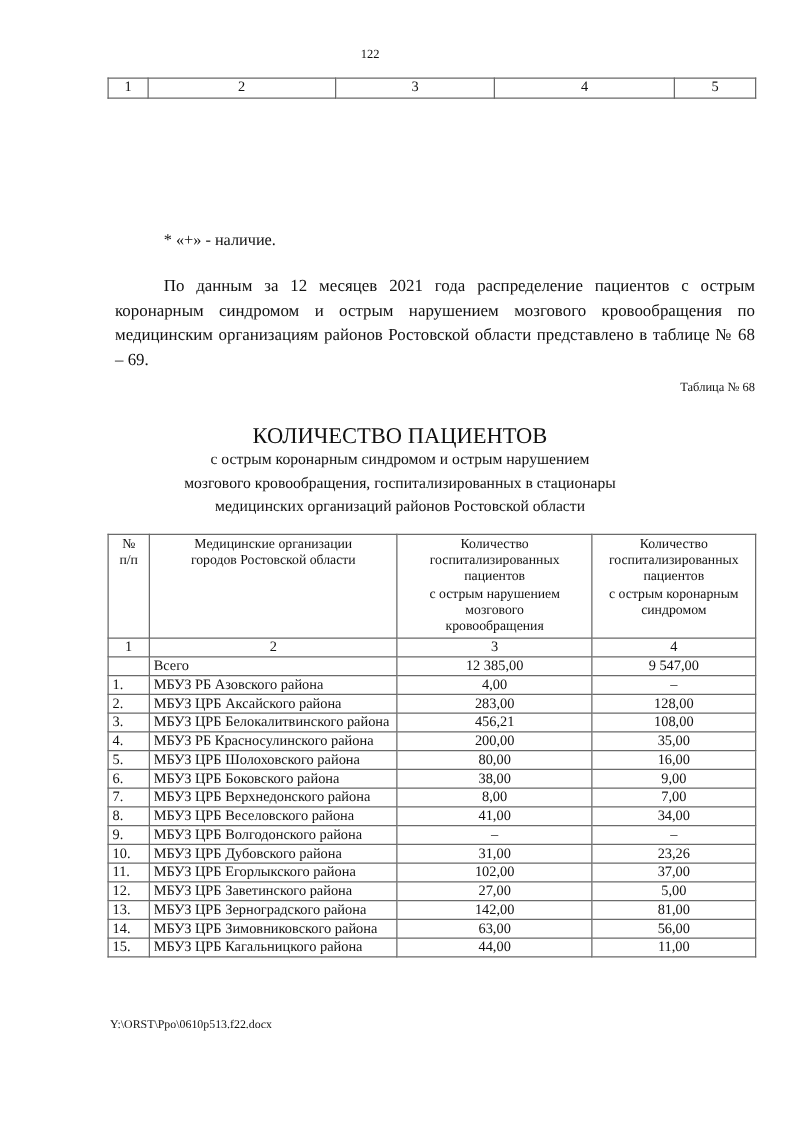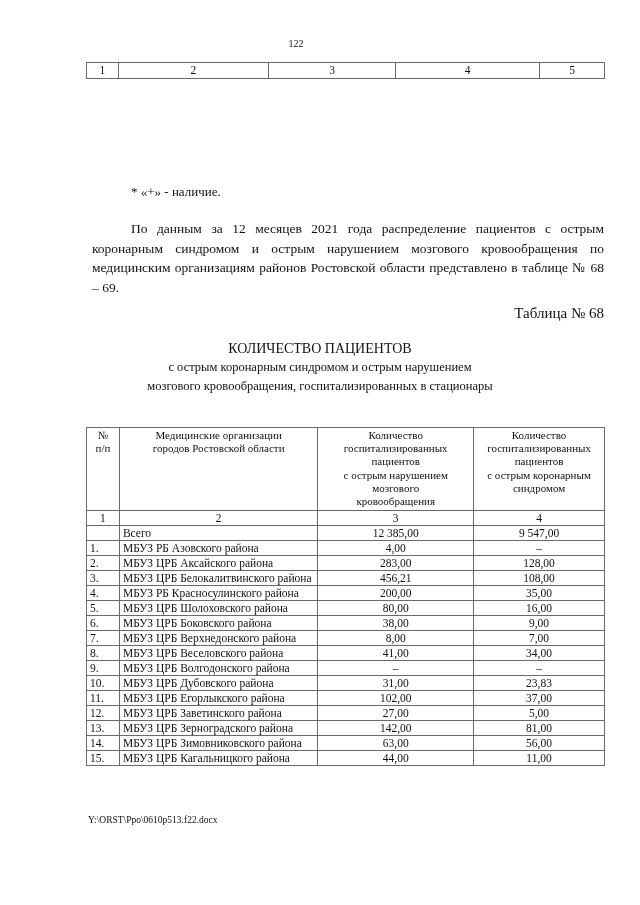--- a/index.html
+++ b/index.html
@@ -19,27 +19,27 @@
     .c { text-align: center; }
     .footnote {
       position: absolute; top: 184px; left: 131px; font-size: 13px;
     }
     .para {
       position: absolute; top: 219px; left: 92px; width: 512px;
       font-size: 13.5px; line-height: 19.5px; text-align: justify;
       text-indent: 39px;
     }
     .table-label {
-      position: absolute; top: 305px; right: 36px; font-size: 15px;
+      position: absolute; top: 305px; right: 36px; font-size: 10px;
     }
     .table-title {
       position: absolute; top: 339px; left: 0; width: 640px; text-align: center;
       font-size: 13.5px; line-height: 19px;
     }
-    .table-title .main { font-size: 14px; }
+    .table-title .main { font-size: 18px; }
     .table-title .sub { font-size: 12.5px; }
     .t2 { left: 86px; top: 427px; width: 519px; }
     .t2 td, .t2 th { font-size: 11.5px; line-height: 13.2px; }
     .t2 .hdr th { font-size: 11px; line-height: 13.2px; padding-top: 1px; padding-bottom: 2px; }
     .t2 tbody td { line-height: 14px; }
     .footer-path {
       position: absolute; top: 815px; left: 88px; font-size: 9.5px;
     }
   </style>
 </head>
@@ -69,20 +69,21 @@
 <div class="footnote">* «+» - наличие.</div>
 
 <div class="para">По данным за 12 месяцев 2021 года распределение пациентов с острым коронарным синдромом и острым нарушением мозгового кровообращения по медицинским организациям районов Ростовской области представлено в таблице № 68 – 69.</div>
 
 <div class="table-label">Таблица № 68</div>
 
 <div class="table-title">
   <div class="main">КОЛИЧЕСТВО ПАЦИЕНТОВ</div>
   <div class="sub">с острым коронарным синдромом и острым нарушением</div>
   <div class="sub">мозгового кровообращения, госпитализированных в стационары</div>
+  <div class="sub">медицинских организаций районов Ростовской области</div>
 </div>
 
 <table class="t2">
   <colgroup>
     <col style="width:33px">
       <col style="width:199px">
       <col style="width:156px">
       <col style="width:131px">
   </colgroup>
   <tbody>
@@ -176,21 +177,21 @@
       <tr>
         <td>9.</td>
         <td>МБУЗ ЦРБ Волгодонского района</td>
         <td class="c">–</td>
         <td class="c">–</td>
       </tr>
       <tr>
         <td>10.</td>
         <td>МБУЗ ЦРБ Дубовского района</td>
         <td class="c">31,00</td>
-        <td class="c">23,83</td>
+        <td class="c">23,26</td>
       </tr>
       <tr>
         <td>11.</td>
         <td>МБУЗ ЦРБ Егорлыкского района</td>
         <td class="c">102,00</td>
         <td class="c">37,00</td>
       </tr>
       <tr>
         <td>12.</td>
         <td>МБУЗ ЦРБ Заветинского района</td>

